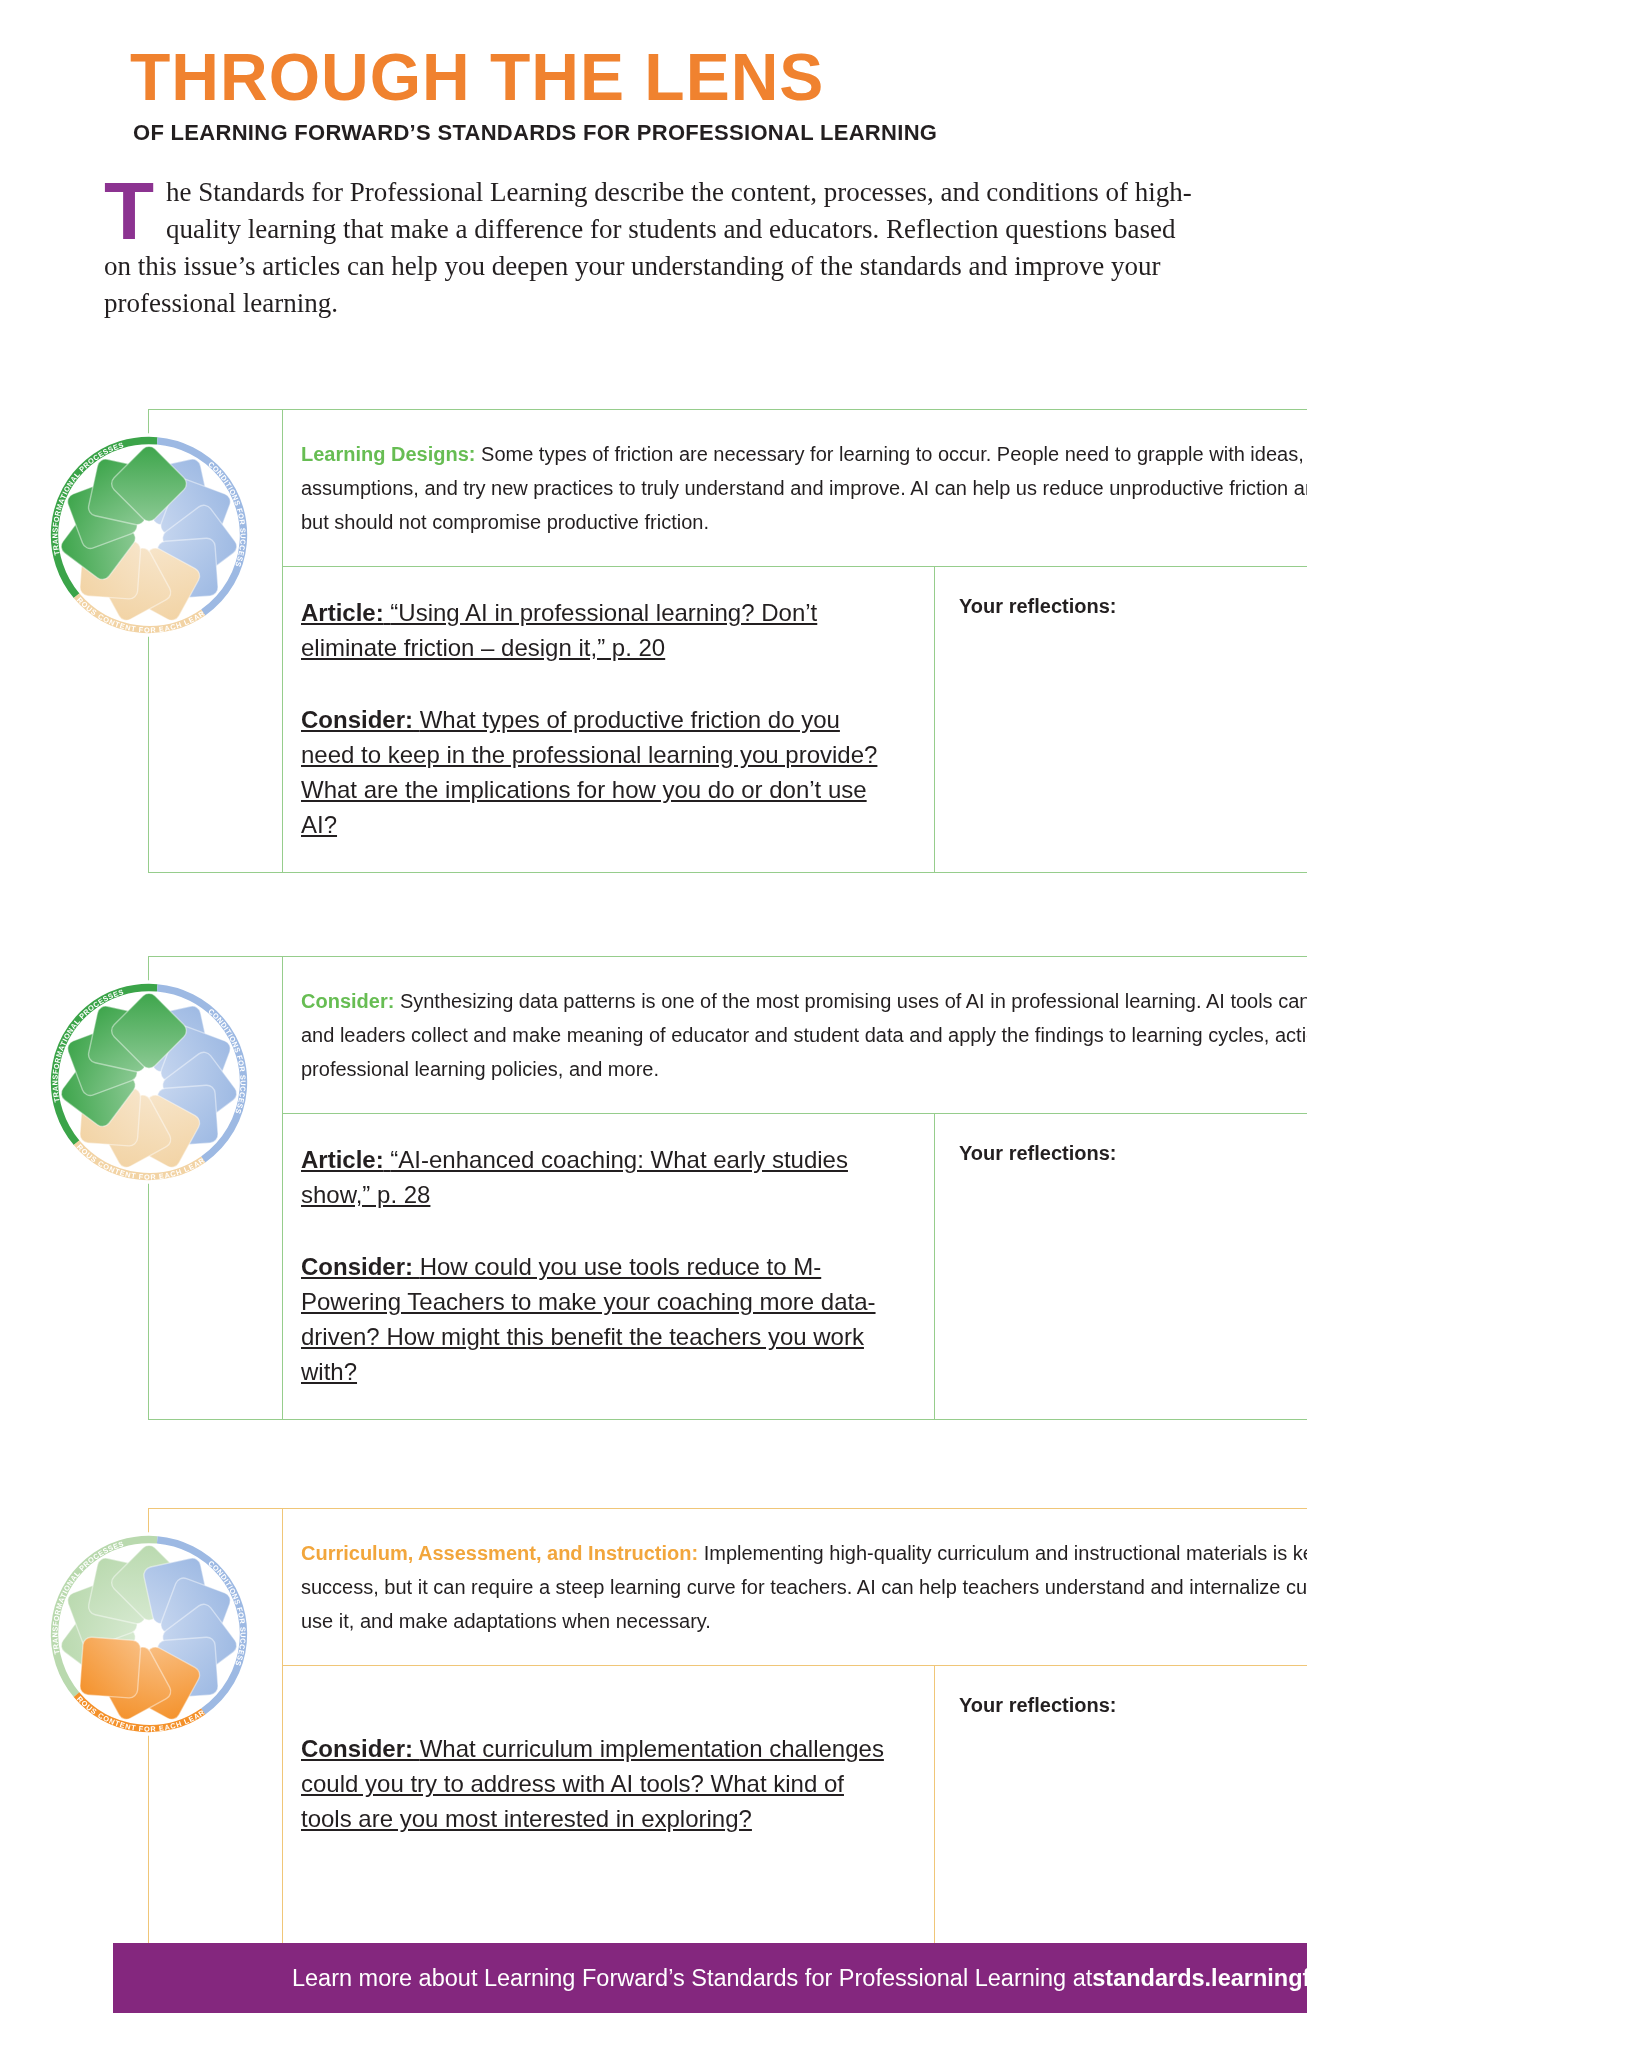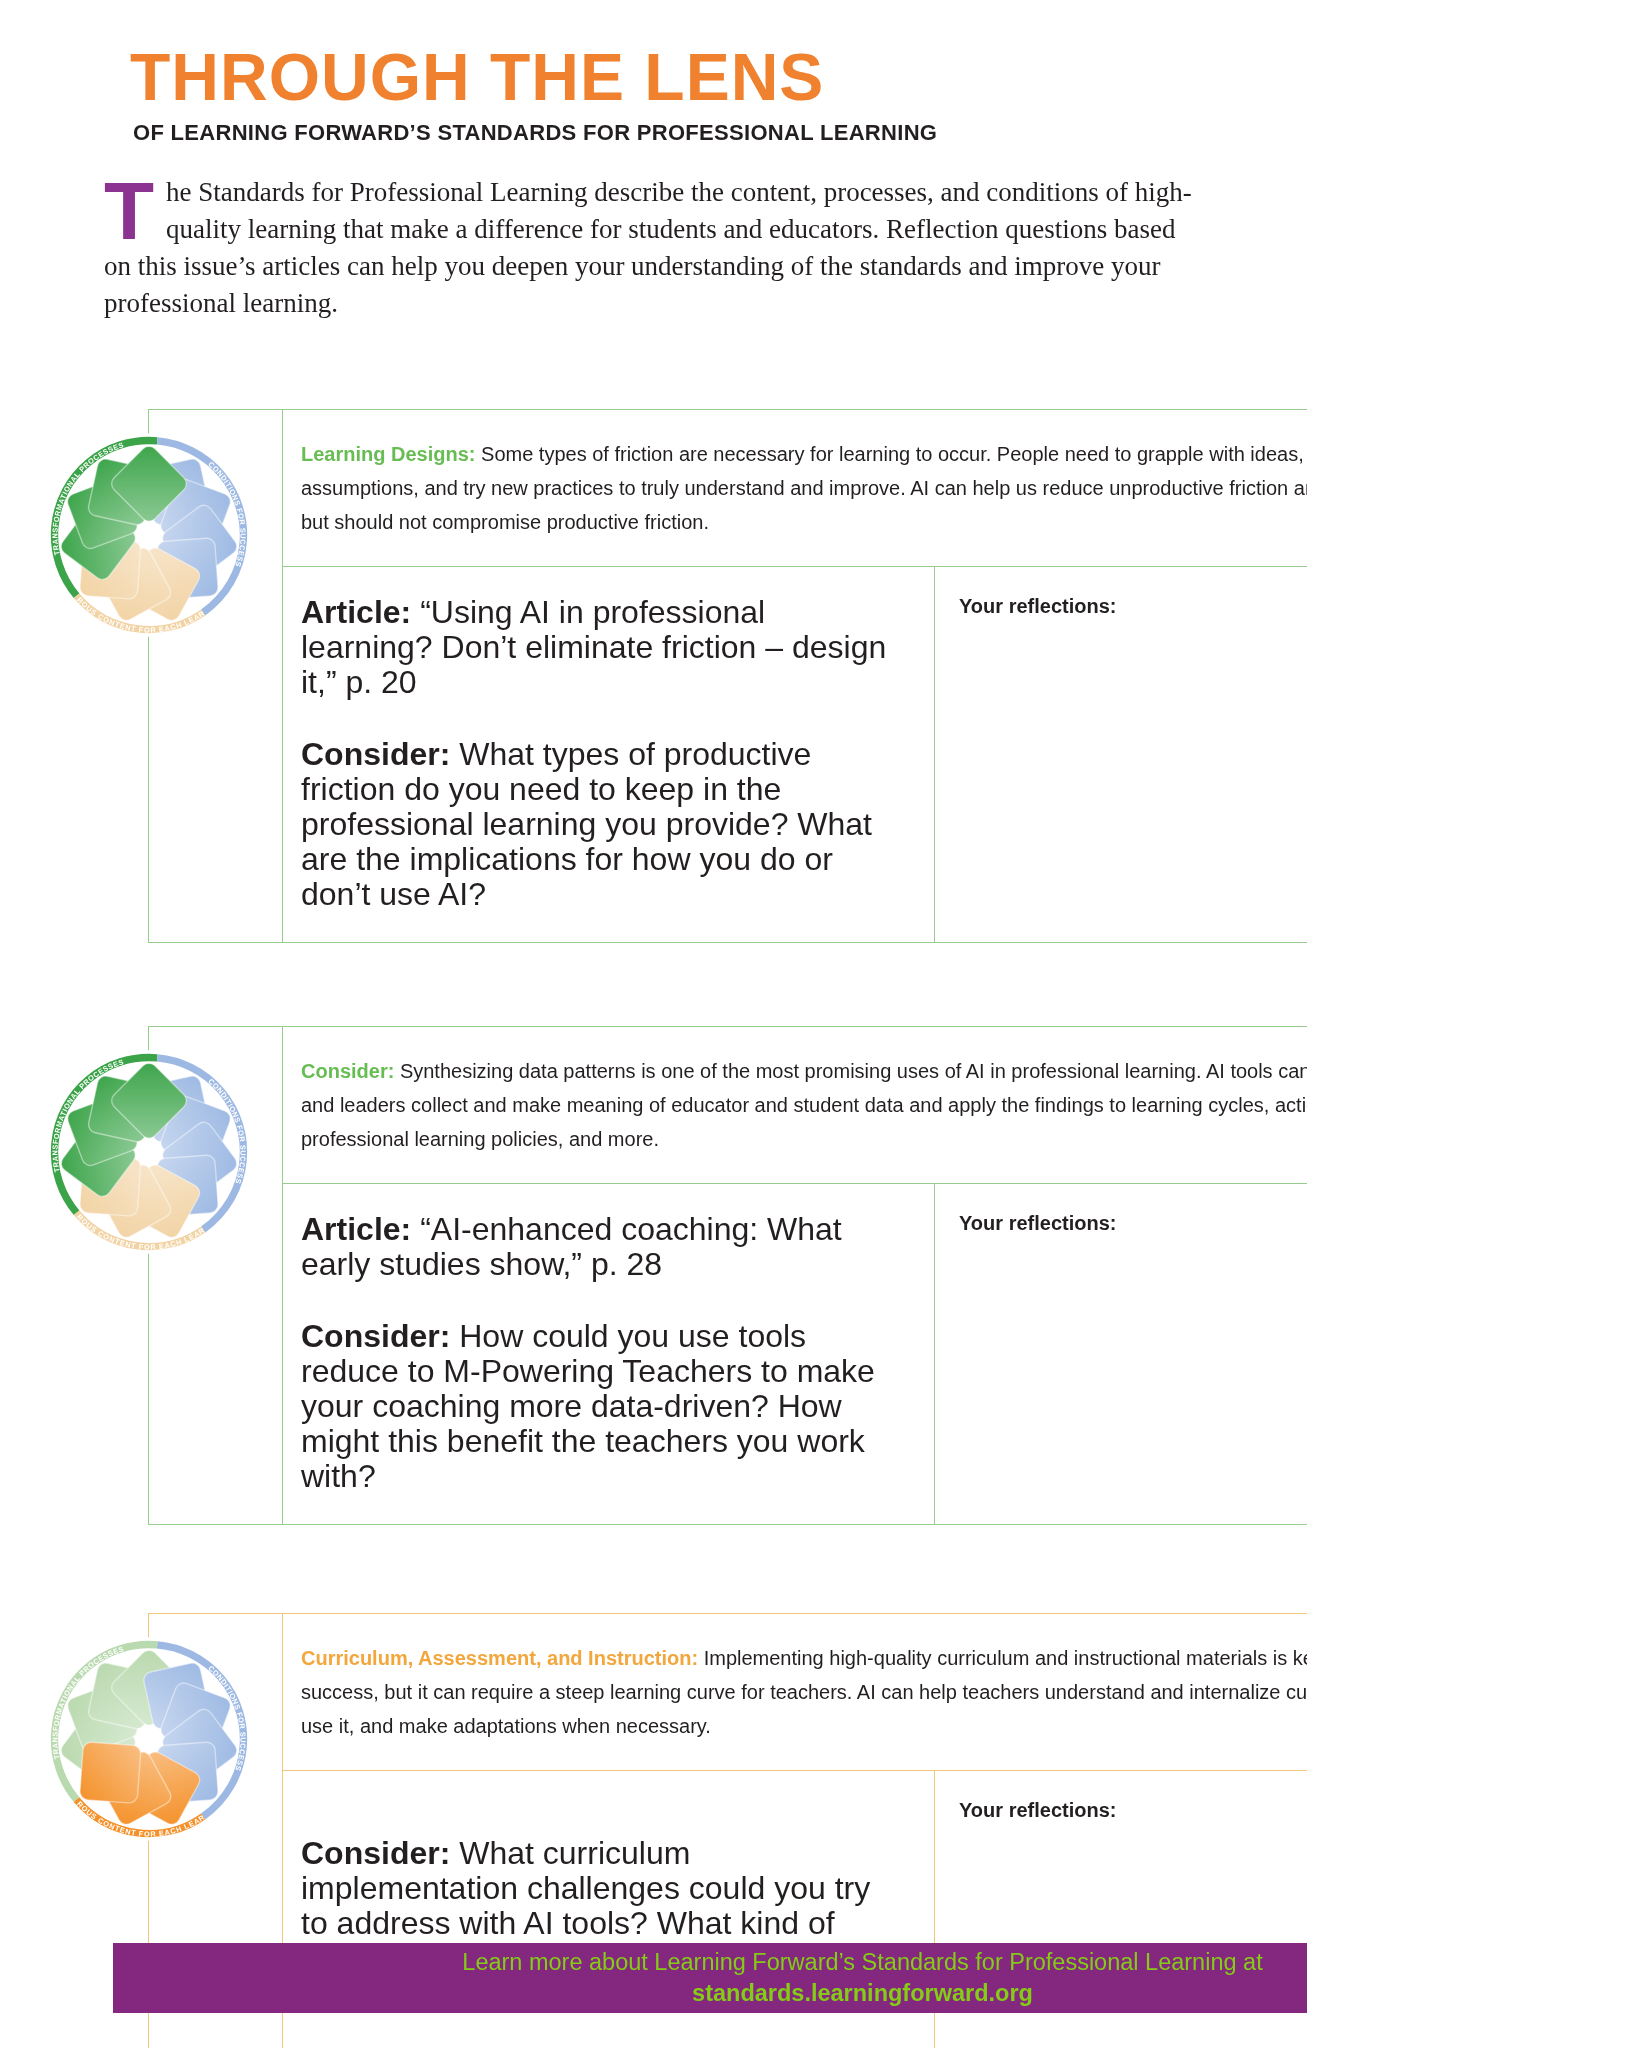--- a/index.html
+++ b/index.html
@@ -39,31 +39,31 @@
   .card.s2{margin-top:88px}
   .logo-cell{grid-row:1/3;grid-column:1;border-right:1.5px solid var(--accent);position:relative;}
   .logo-slot{position:absolute;left:-105px;top:20px;width:210px;height:210px;z-index:2;}
   .desc-cell{
     grid-column:2/4;border-bottom:1.5px solid var(--accent);
     padding:27px 80px 27px 18px;font-size:20px;line-height:34px;
   }
   .desc-lead{color:var(--heading);font-weight:700;}
   .article-cell{
     grid-column:2;border-right:1.5px solid var(--accent);
-    padding:28px 44px 30px 18px;font-size:32px;line-height:35px;min-height:285px;box-sizing:border-box;
+    padding:28px 44px 30px 18px;font-size:24px;line-height:35px;min-height:285px;box-sizing:border-box;text-decoration:underline;
   }
   .article-cell p{margin:0;}
   .article-cell p.consider{margin-top:37px;}
   .reflect-cell{grid-column:3;padding:28px 10px 10px 24px;font-size:20px;}
   .reflect-cell strong{font-weight:700;}
   
   .footer{
     position:absolute;left:113px;top:1943px;width:1499px;height:70px;
-    background:var(--footer-color,#84277e);color:#84cc16;
-    display:flex;flex-direction:column;justify-content:center;align-items:center;
+    background:var(--footer-color,#84277e);color:#ffffff;
+    display:flex;flex-direction:row;justify-content:center;align-items:center;
     font-size:23.5px;line-height:31px;
   }
   .footer .url{font-weight:700;text-align:right;}
 </style>
 </head>
 <body>
 
 <div class="page" style="--title-color: #f0822f; --dropcap-color: #8c3391; --footer-color: #84277e;">
 
   <header>

